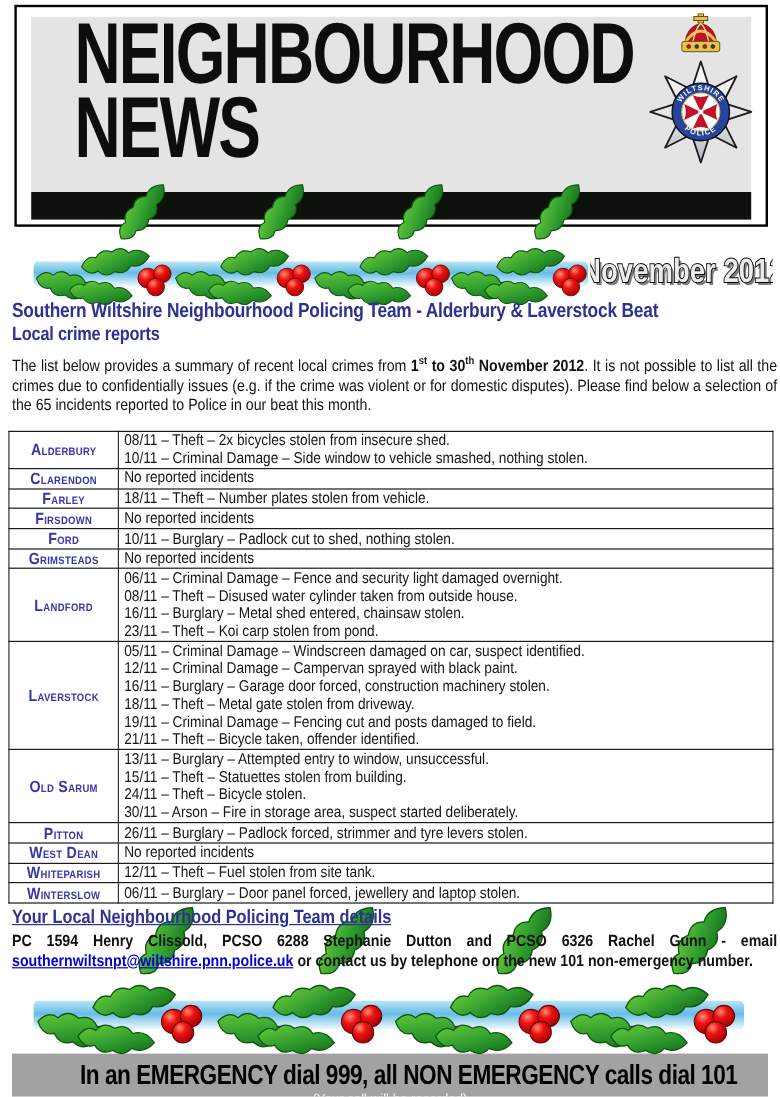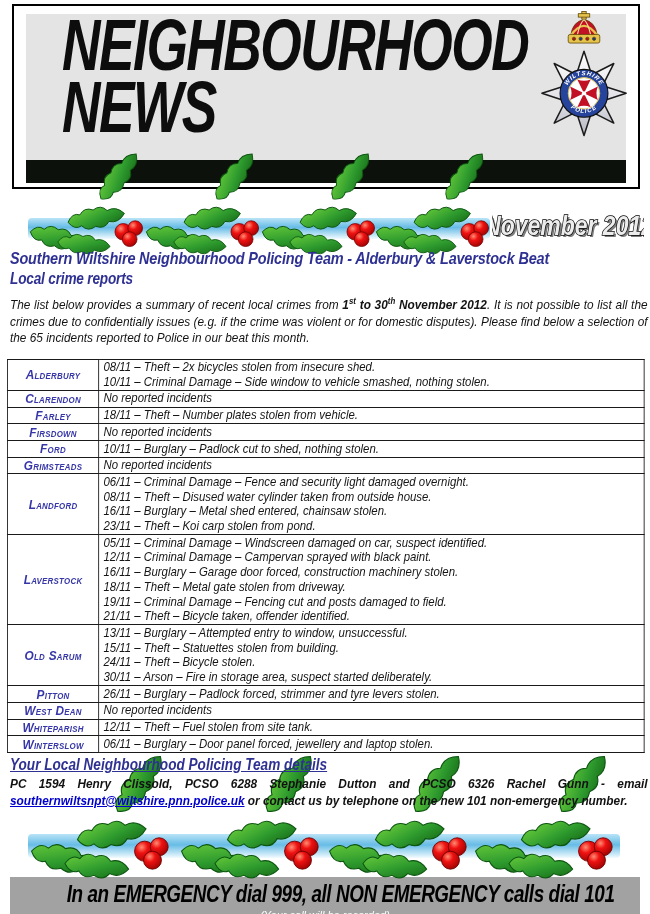--- a/index.html
+++ b/index.html
@@ -1,19 +1,19 @@
 <!DOCTYPE html>
 <html><head>
 <meta charset="utf-8">
 <style>
   * { margin:0; padding:0; box-sizing:border-box; }
   html,body { background:#fff; }
   #page {
     position:relative; width:650px; height:914px; background:#fff;
-    overflow:hidden; font-family:"Liberation Sans", sans-serif; color:#111;font-style:italic;
+    overflow:hidden; font-family:"Liberation Sans", sans-serif; color:#111;
   }
   
   .masthead { position:relative; margin:4px 10px 0 12px; height:185px; border:2px solid #000; background:#fff; }
   .mast-gray { position:absolute; left:12px; right:12px; top:8px; height:146px; background:#e4e4e4; }
   .mast-bar  { position:absolute; left:12px; right:12px; top:154px; height:23px; background:#0c110c; }
   .mast-title {
     position:absolute; left:48px; top:8px; font-weight:bold; color:#0d0d0d;
     font-size:72px; line-height:62px; letter-spacing:-2px; white-space:nowrap;
     transform:scaleX(0.74); transform-origin:0 0;
   }

